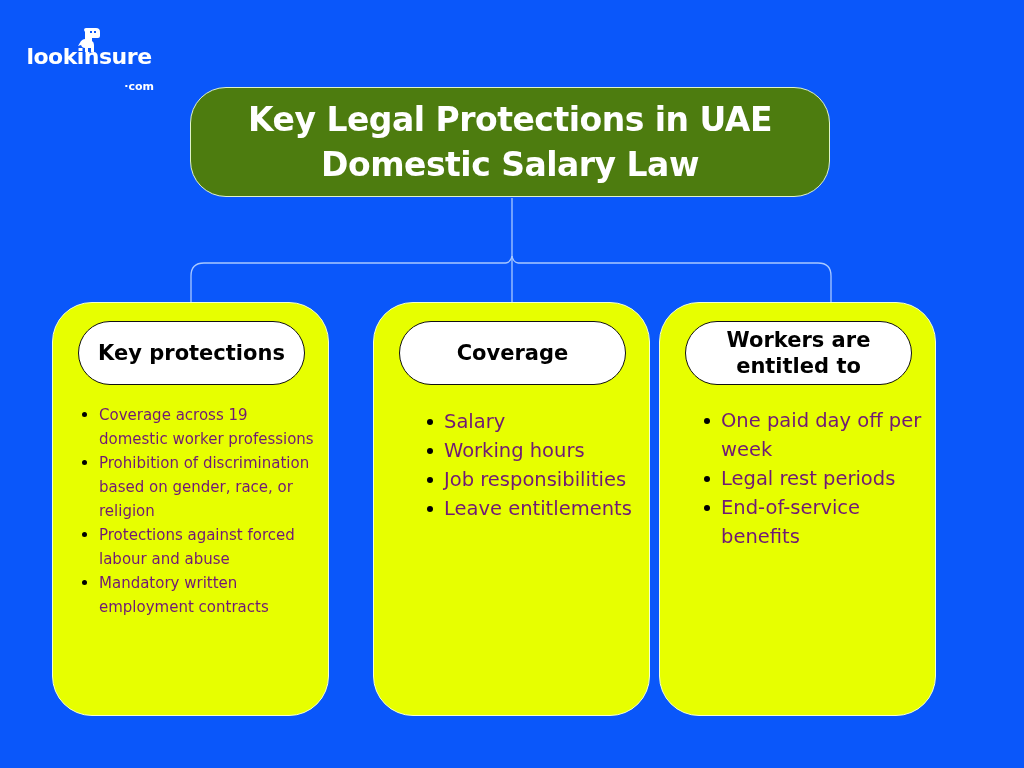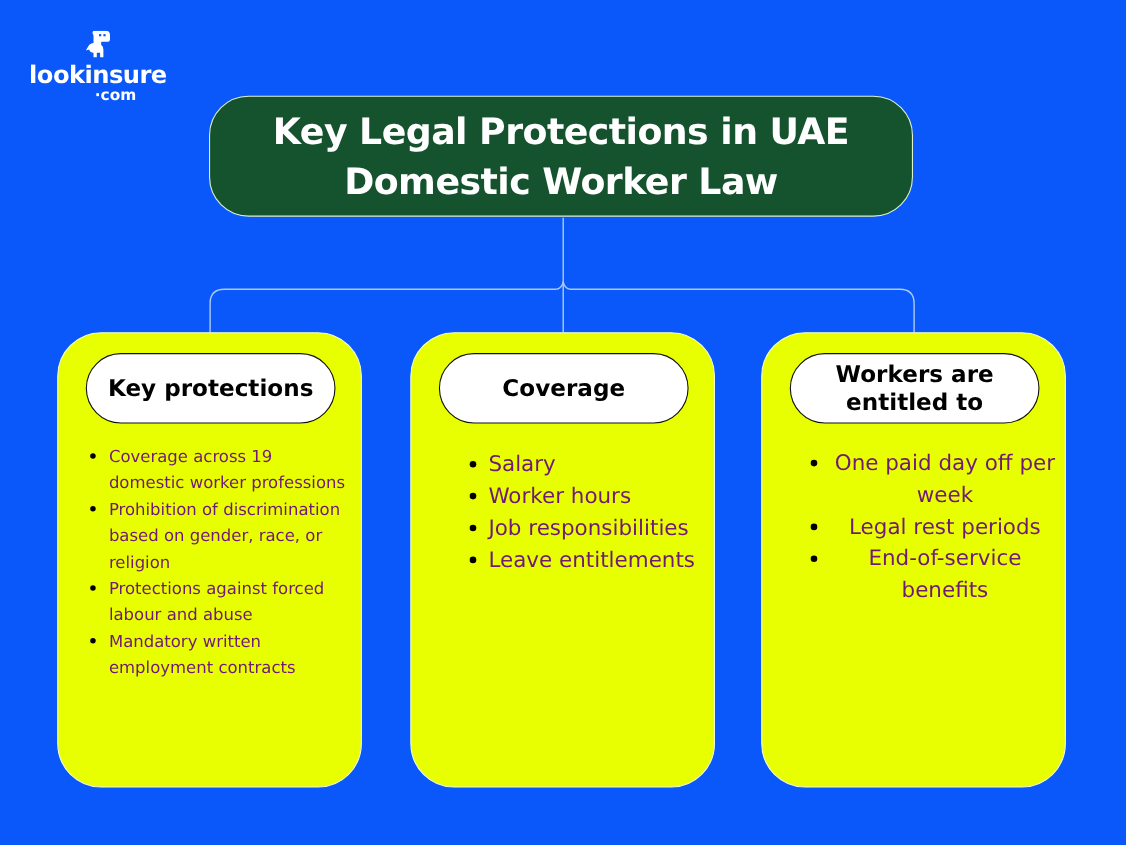--- a/index.html
+++ b/index.html
@@ -25,46 +25,46 @@
     .logo-mascot {
       position: absolute;
       left: 54px;
       top: 0px;
       width: 22px;
       height: 26px;
     }
     .logo-word {
       position: absolute;
       left: 0;
-      top: 28px;
+      top: 16px;
       width: 130px;
       font-family: "DejaVu Sans", sans-serif;
       font-weight: bold;
       font-size: 22px;
       letter-spacing: -0.5px;
       line-height: 26px;
       text-align: center;
     }
     .logo-com {
       position: absolute;
-      left: 16px;
+      left: 0;
       top: 52px;
       width: 130px;
       font-weight: bold;
-      font-size: 14px;
+      font-size: 11px;
       line-height: 14px;
-      text-align: center;
+      text-align: right;
     }
     .title-box {
       position: absolute;
       left: 190px;
       top: 87px;
       width: 640px;
       height: 110px;
-      background: #14532d;
+      background: #4d7c0f;
       border: 1.5px solid #dff3c8;
       border-radius: 36px;
       box-sizing: border-box;
       display: flex;
       align-items: center;
       justify-content: center;
       text-align: center;
     }
     .title-text {
       color: #ffffff;
@@ -87,21 +87,21 @@
       top: 302px;
       width: 277px;
       height: 414px;
       background: #e7ff00;
       border: 1.5px solid #f3ffd0;
       border-radius: 40px;
       box-sizing: border-box;
     }
     .card.c1 { left: 52px; }
     .card.c2 { left: 373px; }
-    .card.c3 { left: 692px; }
+    .card.c3 { left: 659px; }
     .pill {
       position: absolute;
       top: 18px;
       left: 25px;
       width: 227px;
       height: 64px;
       background: #ffffff;
       border: 1.5px solid #111111;
       border-radius: 32px;
       box-sizing: border-box;
@@ -150,21 +150,20 @@
     }
     .c2 ul {
       left: 70px;
       top: 104px;
       width: 200px;
     }
     .c3 ul {
       left: 61px;
       top: 103px;
       width: 210px;
-      text-align: center;
     }
     .c2 ul li .bullet, .c3 ul li .bullet {
       left: -17px;
       top: 12px;
     }
   </style>
 </head>
 <body>
 
 <div class="logo">
@@ -173,21 +172,21 @@
     <rect x="12" y="3" width="2" height="2" fill="#0a57fa"></rect>
     <rect x="16" y="3" width="2" height="2" fill="#0a57fa"></rect>
   </svg>
   <div class="logo-word">lookinsure</div>
   <div class="logo-com">·com</div>
 </div>
 
 <div class="title-box">
   <div class="title-text">
     <div>Key Legal Protections in UAE</div>
-    <div>Domestic Worker Law</div>
+    <div>Domestic Salary Law</div>
   </div>
 </div>
 
 <svg class="connectors" viewBox="0 0 1024 768">
   <g fill="none" stroke="#a9c9ff" stroke-width="1.3">
 
     <path d="M512 198 L512 302"></path>
 
     <path d="M506 263 Q511 262 512 256"></path>
     <path d="M506 263 L204 263 Q191 263 191 276 L191 302"></path>
@@ -204,21 +203,21 @@
     <li><span class="bullet"></span><span>Prohibition of discrimination based on gender, race, or religion</span></li>
     <li><span class="bullet"></span><span>Protections against forced labour and abuse</span></li>
     <li><span class="bullet"></span><span>Mandatory written employment contracts</span></li>
   </ul>
 </div>
 
 <div class="card c2">
   <div class="pill">Coverage</div>
   <ul>
     <li><span class="bullet"></span><span>Salary</span></li>
-    <li><span class="bullet"></span><span>Worker hours</span></li>
+    <li><span class="bullet"></span><span>Working hours</span></li>
     <li><span class="bullet"></span><span>Job responsibilities</span></li>
     <li><span class="bullet"></span><span>Leave entitlements</span></li>
   </ul>
 </div>
 
 <div class="card c3">
   <div class="pill">Workers are entitled to</div>
   <ul>
     <li><span class="bullet"></span><span>One paid day off per week</span></li>
     <li><span class="bullet"></span><span>Legal rest periods</span></li>

